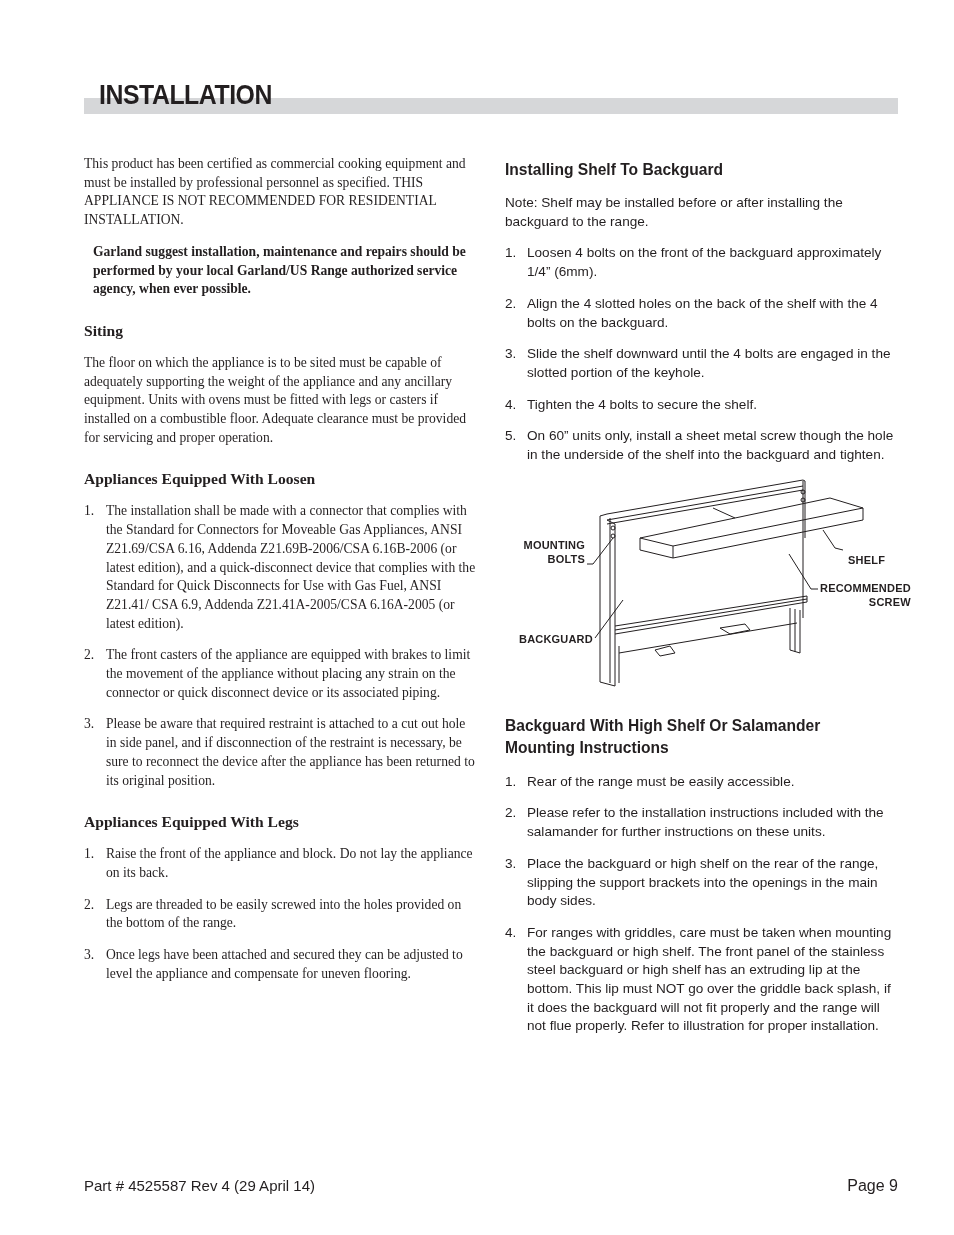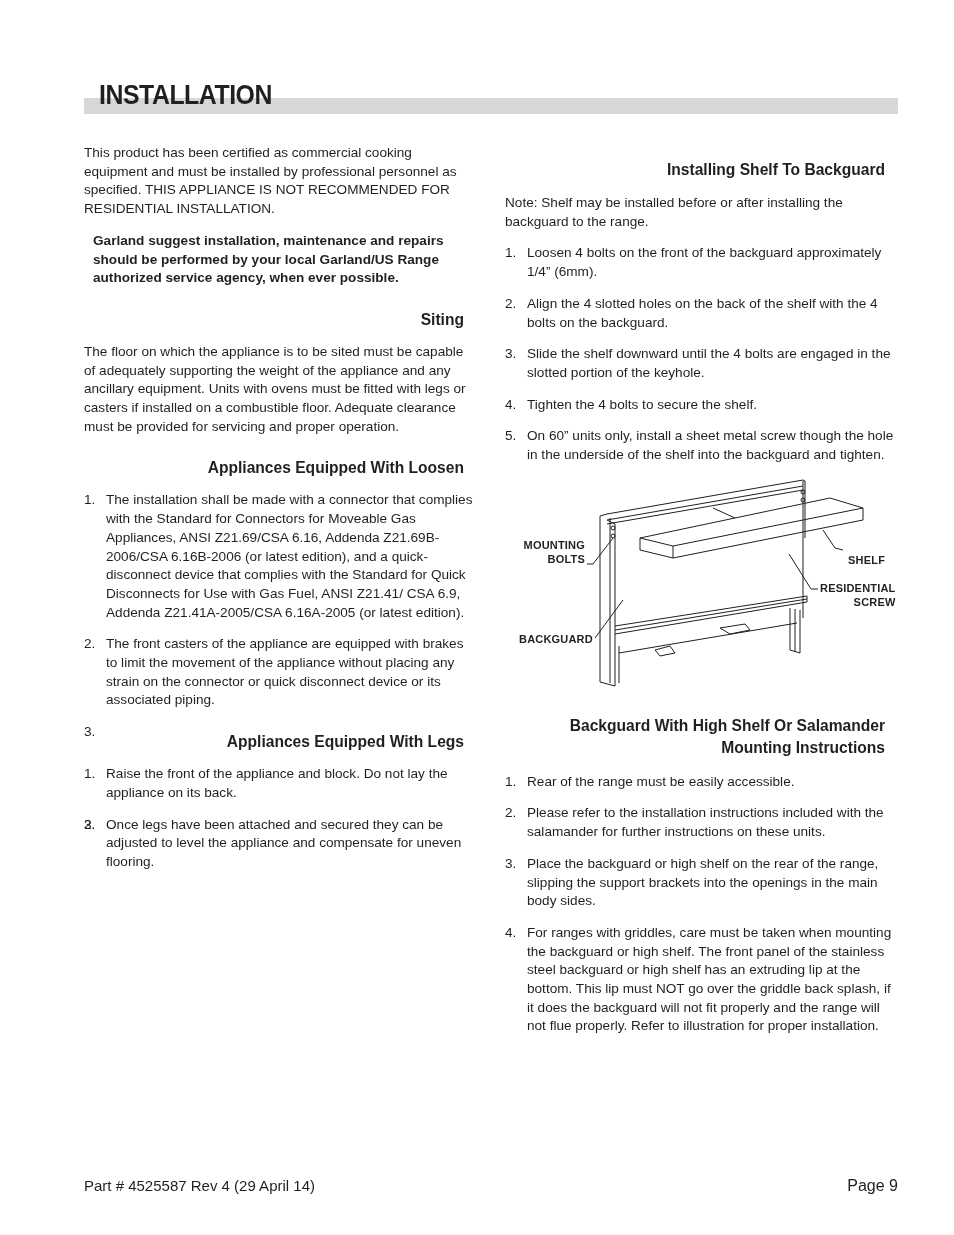--- a/index.html
+++ b/index.html
@@ -1,24 +1,24 @@
 <!DOCTYPE html>
 <html><head>
 <meta charset="utf-8">
 <style>
   html, body { margin: 0; padding: 0; background: #ffffff; }
   body { width: 954px; height: 1235px; position: relative; font-family: "Liberation Sans", sans-serif; color: #231f20; overflow: hidden; }
   .header-band { position: absolute; left: 84px; top: 98px; width: 814px; height: 16px; background: #d6d7d9; }
   .page-title { position: absolute; left: 99px; top: 80px; font-size: 27px; font-weight: 900; letter-spacing: -0.5px; color: #231f20; font-family: "Liberation Sans", sans-serif; transform: scaleX(0.92); transform-origin: left top; }
   .col { position: absolute; width: 392px; font-size: 13.6px; line-height: 18.7px; }
-  .col-left { left: 84px; top: 144px; }
+  .col-left { left: 84px; top: 155px; font-family: Liberation Serif, serif; }
   .col-right { left: 505px; top: 160px; }
   p { margin: 0 0 13px 0; }
   .bold { font-weight: bold; margin-left: 9px; }
-  h2 { font-size: 15.6px; font-weight: bold; margin: 0 12px 13px 0; line-height: 20px; text-align: right; }
+  h2 { font-size: 15.6px; font-weight: bold; margin: 0 4px 13px 0; line-height: 20px; }
   ol { list-style: none; margin: 0; padding: 0; }
   ol li { position: relative; padding-left: 22px; margin-bottom: 13px; }
   ol li .num { position: absolute; left: 0; top: 0; }
   .diagram { position: relative; width: 393px; height: 215px; margin: 12px 0 22px 0; }
   .diagram svg { position: absolute; left: 0; top: 0; }
   .callout { position: absolute; font-size: 11px; line-height: 14px; letter-spacing: 0.2px; font-weight: bold; }
   .footer-left { position: absolute; left: 84px; top: 1177px; font-size: 15px; }
   .footer-right { position: absolute; right: 56px; top: 1177px; font-size: 16px; }
 </style>
 </head>
@@ -31,27 +31,27 @@
   <p>This product has been certified as commercial cooking equipment and must be installed by professional personnel as specified. THIS APPLIANCE IS NOT RECOMMENDED FOR RESIDENTIAL INSTALLATION.</p>
   <p class="bold">Garland suggest installation, maintenance and repairs should be performed by your local Garland/US Range authorized service agency, when ever possible.</p>
 
   <h2 style="margin-top:22px;">Siting</h2>
   <p>The floor on which the appliance is to be sited must be capable of adequately supporting the weight of the appliance and any ancillary equipment. Units with ovens must be fitted with legs or casters if installed on a combustible floor. Adequate clearance must be provided for servicing and proper operation.</p>
 
   <h2 style="margin-top:22px;">Appliances Equipped With Loosen</h2>
   <ol>
     <li><span class="num">1.</span><span>The installation shall be made with a connector that complies with the Standard for Connectors for Moveable Gas Appliances, ANSI Z21.69/CSA 6.16, Addenda Z21.69B-2006/CSA 6.16B-2006 (or latest edition), and a quick-disconnect device that complies with the Standard for Quick Disconnects for Use with Gas Fuel, ANSI Z21.41/ CSA 6.9, Addenda Z21.41A-2005/CSA 6.16A-2005 (or latest edition).</span></li>
     <li><span class="num">2.</span><span>The front casters of the appliance are equipped with brakes to limit the movement of the appliance without placing any strain on the connector or quick disconnect device or its associated piping.</span></li>
-    <li><span class="num">3.</span></li>
+    <li><span class="num">3.</span><span>Please be aware that required restraint is attached to a cut out hole in side panel, and if disconnection of the restraint is necessary, be sure to reconnect the device after the appliance has been returned to its original position.</span></li>
   </ol>
 
   <h2 style="margin-top:22px;">Appliances Equipped With Legs</h2>
   <ol>
     <li><span class="num">1.</span><span>Raise the front of the appliance and block. Do not lay the appliance on its back.</span></li>
-    <li><span class="num">2.</span></li>
+    <li><span class="num">2.</span><span>Legs are threaded to be easily screwed into the holes provided on the bottom of the range.</span></li>
     <li><span class="num">3.</span><span>Once legs have been attached and secured they can be adjusted to level the appliance and compensate for uneven flooring.</span></li>
   </ol>
 </div>
 
 <div class="col col-right">
   <h2 style="margin-bottom:14px;">Installing Shelf To Backguard</h2>
   <p>Note: Shelf may be installed before or after installing the backguard to the range.</p>
   <ol>
     <li><span class="num">1.</span><span>Loosen 4 bolts on the front of the backguard approximately 1/4” (6mm).</span></li>
     <li><span class="num">2.</span><span>Align the 4 slotted holes on the back of the shelf with the 4 bolts on the backguard.</span></li>
@@ -102,21 +102,21 @@
         <polyline points="313,111 306,111 284,76"></polyline>
       </g>
     </svg>
     <div class="callout" style="left:13px; top:60px; text-align:right; width:67px;">
       <div>MOUNTING</div>
       <div>BOLTS</div>
     </div>
     <div class="callout" style="left:14px; top:154px;">BACKGUARD</div>
     <div class="callout" style="left:343px; top:75px;">SHELF</div>
     <div class="callout" style="left:315px; top:103px;">
-      <div>RESIDENTIAL</div>
+      <div>RECOMMENDED</div>
       <div style="padding-left:3px;text-align:right;">SCREW</div>
     </div>
   </div>
 
   <h2 style="margin-bottom:14px; line-height:22px;">Backguard With High Shelf Or Salamander Mounting Instructions</h2>
   <ol>
     <li><span class="num">1.</span><span>Rear of the range must be easily accessible.</span></li>
     <li><span class="num">2.</span><span>Please refer to the installation instructions included with the salamander for further instructions on these units.</span></li>
     <li><span class="num">3.</span><span>Place the backguard or high shelf on the rear of the range, slipping the support brackets into the openings in the main body sides.</span></li>
     <li><span class="num">4.</span><span>For ranges with griddles, care must be taken when mounting the backguard or high shelf. The front panel of the stainless steel backguard or high shelf has an extruding lip at the bottom. This lip must NOT go over the griddle back splash, if it does the backguard will not fit properly and the range will not flue properly. Refer to illustration for proper installation.</span></li>

